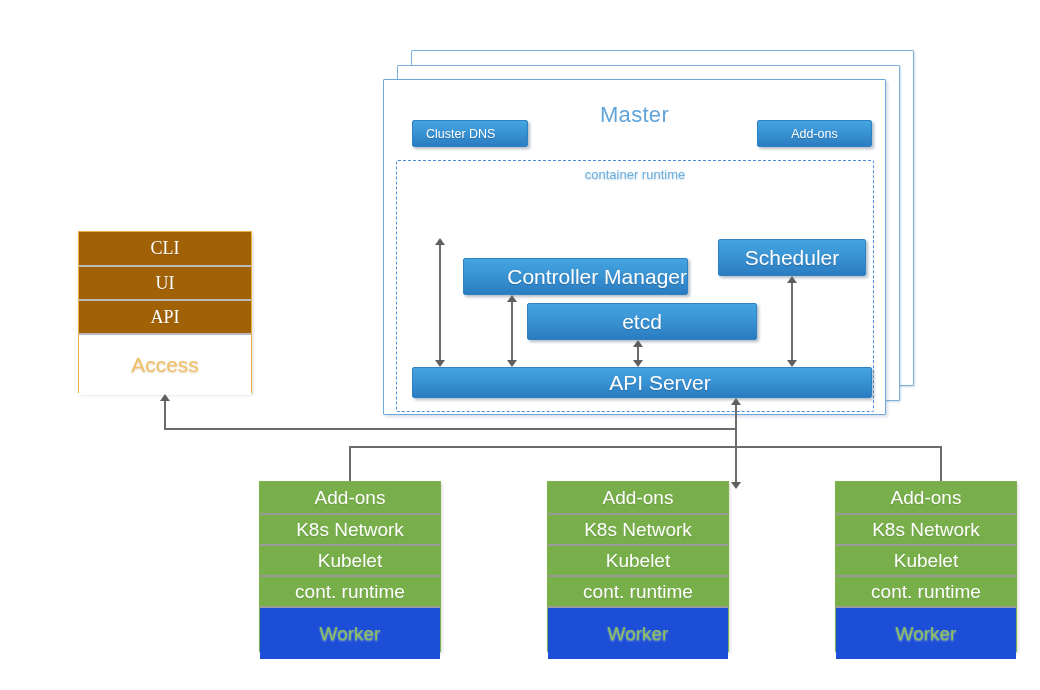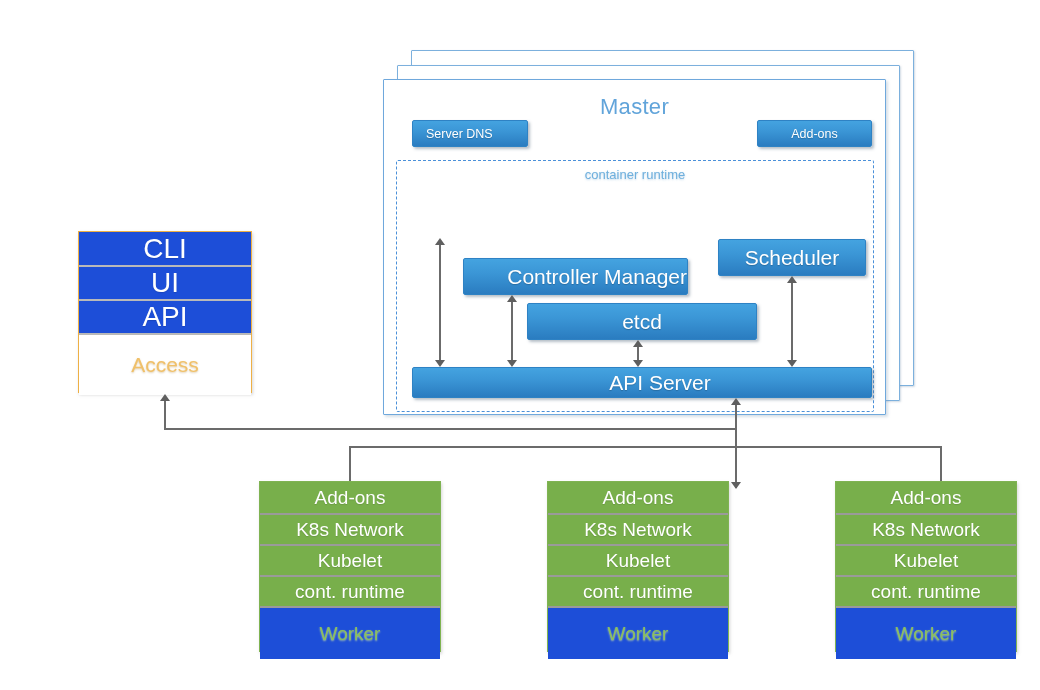--- a/index.html
+++ b/index.html
@@ -22,21 +22,21 @@
     border-radius:1px;
     box-shadow:1px 1px 2px rgba(120,150,175,.35);
   }
   .master-main{
     border:1.6px solid #6fa8dc;
     background:#ffffff;
     border-radius:1px;
     box-shadow:2px 2px 3px rgba(120,150,175,.30);
   }
   .master-title{
-    position:absolute;left:0;right:0;top:14px;
+    position:absolute;left:0;right:0;top:22px;
     text-align:center;
     font-size:22px;color:#61a4da;letter-spacing:.3px;
     text-shadow:0 1px 1px rgba(255,255,255,.9);
   }
 
   
   .runtime-box{
     border:1.8px dashed #4a90d9;
     background:transparent;
     border-radius:2px;
@@ -63,26 +63,27 @@
   .bluebox.small.right{justify-content:center;padding-left:0;}
   .bluebox.big{font-size:21px;}
 
   
   .access-frame{
     border:1.4px solid #eeb045;
     background:#ffffff;
     box-shadow:1px 2px 3px rgba(140,140,140,.35);
   }
   .access-cell{
-    background:#1d4ed8;
+    background:#a16207;
     color:#ffffff;
     display:flex;align-items:center;justify-content:center;
-    font-size:28px;
+    font-size:18px;
     text-shadow:0 1px 1px rgba(0,0,0,.12);
     border-bottom:2.5px solid #b9b9b9;
+    font-family:Liberation Serif, serif;
   }
   .access-foot{
     display:flex;align-items:center;justify-content:center;
     font-size:21px;color:#f0c069;background:#ffffff;
     text-shadow:0 1px 2px rgba(215,195,160,.85);
   }
 
   
   .worker-frame{
     border:1.4px solid #7fb352;
@@ -126,21 +127,21 @@
 <div id="stage">
 
   <div class="abs master-shadow" style="left:411px;top:50px;width:503px;height:336px;"></div>
   <div class="abs master-shadow" style="left:397px;top:65px;width:503px;height:336px;"></div>
 
   <div class="abs master-main" style="left:383px;top:79px;width:503px;height:336px;">
     <div class="master-title">Master</div>
   </div>
 
   <div class="abs bluebox small" style="left:412px;top:120px;width:116px;height:27px;">
-    <span>Server DNS</span>
+    <span>Cluster DNS</span>
   </div>
   <div class="abs bluebox small right" style="left:757px;top:120px;width:115px;height:27px;">
     <span>Add-ons</span>
   </div>
 
   <div class="abs runtime-box" style="left:396px;top:160px;width:478px;height:252px;">
     <div class="runtime-title">container runtime</div>
   </div>
 
 

